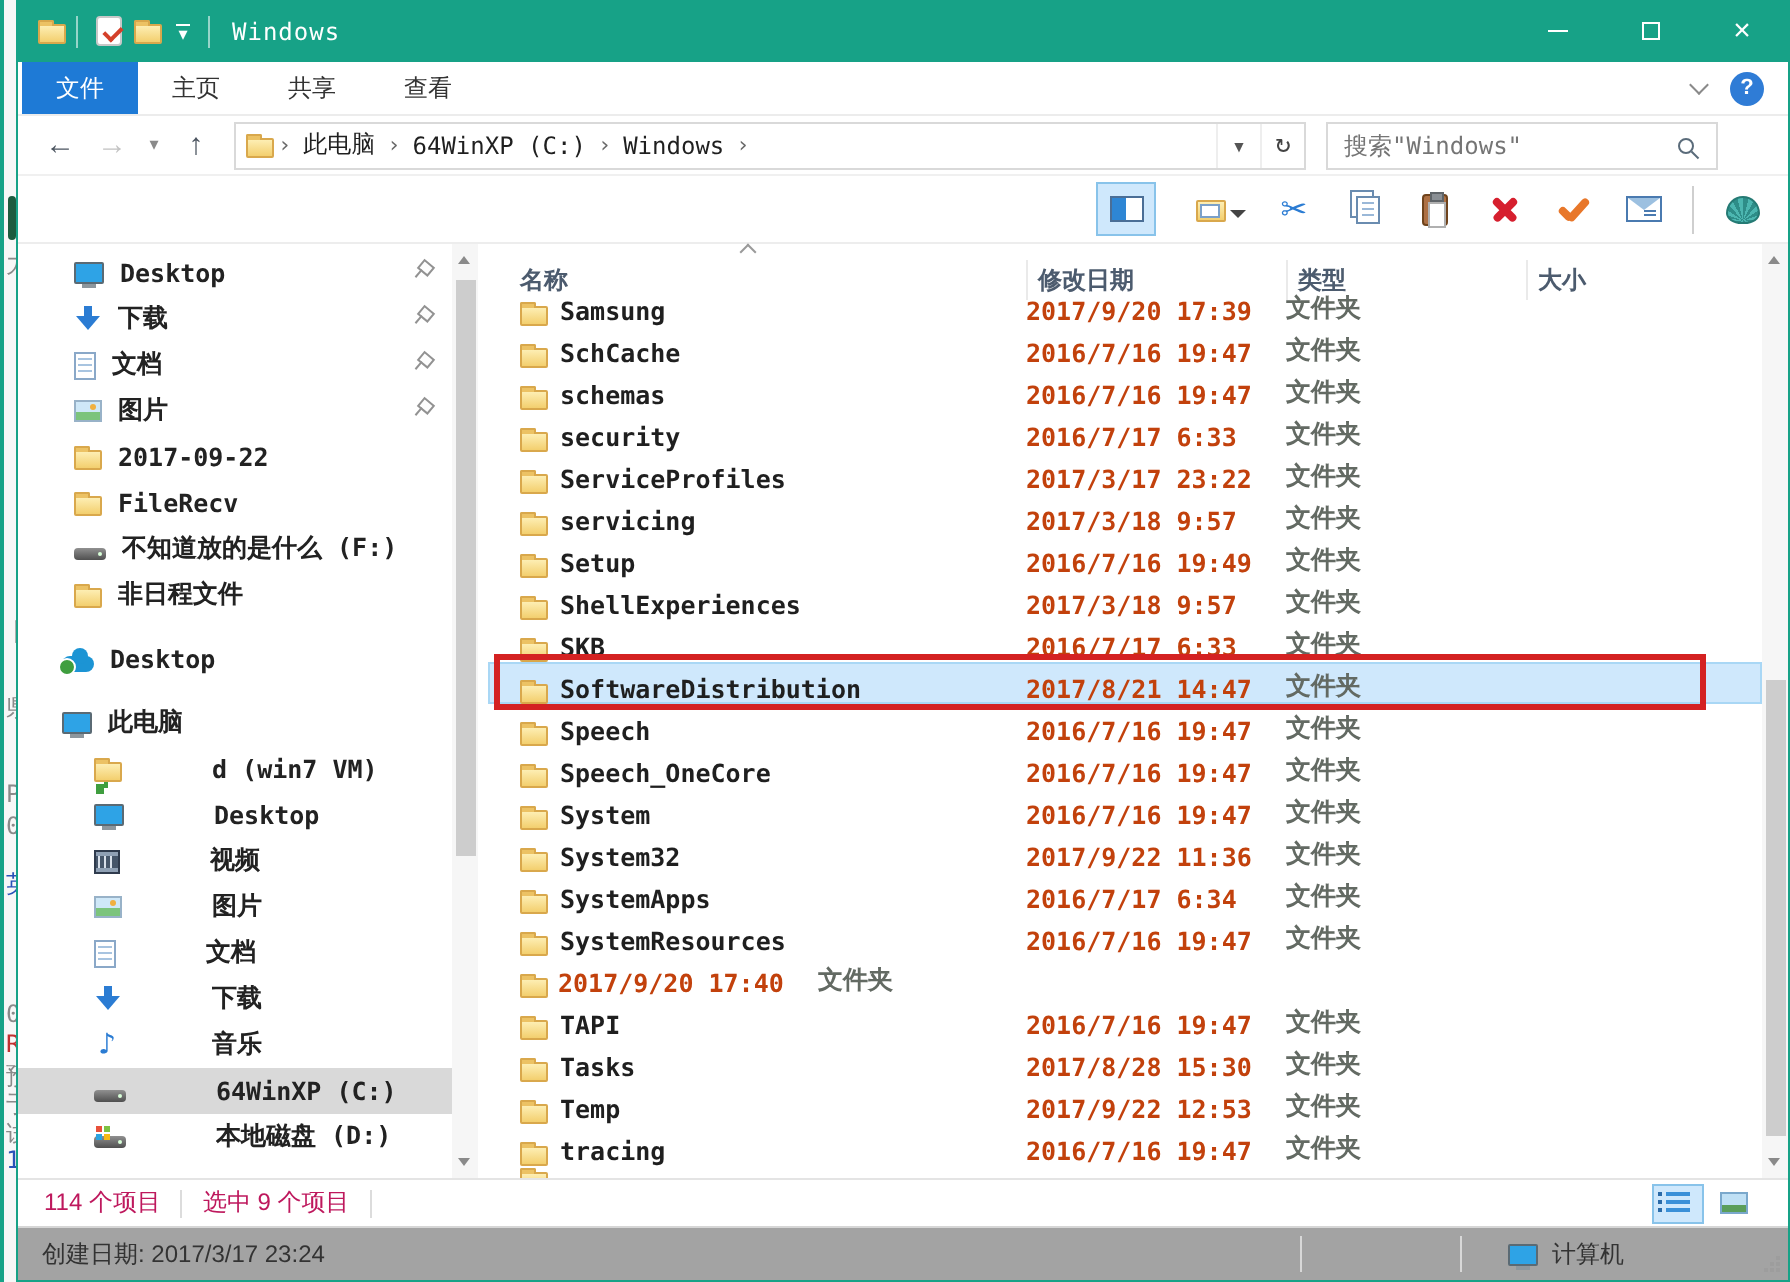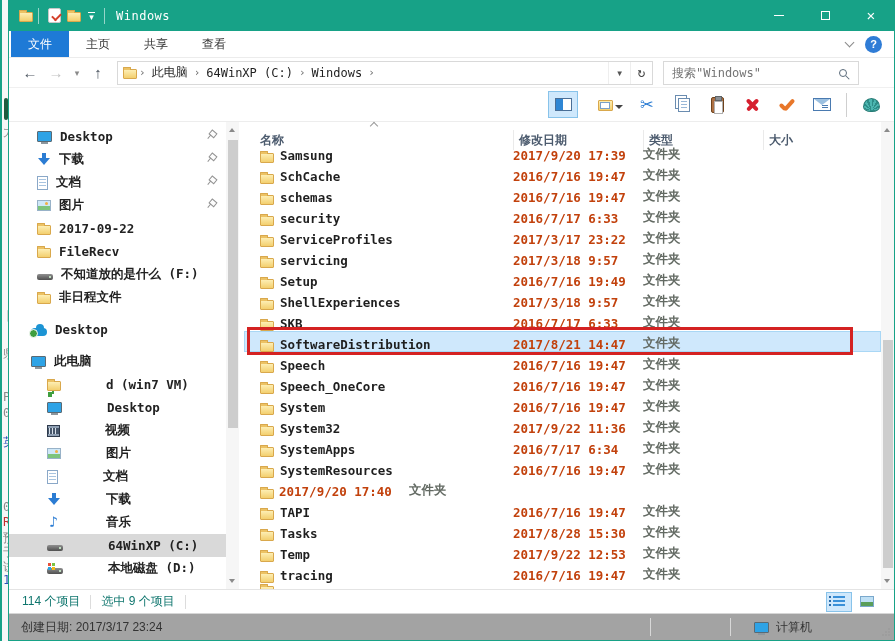--- a/index.html
+++ b/index.html
@@ -194,21 +194,21 @@
   .cell.date { width:130px; padding-left:5px; color:#c2410c; }
   .cell.type { width:120px; padding-left:5px; color:#636a63; }
   .cell.size { flex:1; }
   .row.sel { background:var(--selection,#cfe8fc); box-shadow:inset 0 0 0 1px var(--selection-border,#a9d7f5); }
   .row.partial { height:6px; overflow:hidden; align-items:flex-start; }
   .red-box { position:absolute; left:3px; right:28px; top:-4px; bottom:-3px;
     border:3px solid var(--annotation,#d42222); z-index:5; pointer-events:none; }
 
   
   .statusbar { height:24px; flex:none; display:flex; align-items:center; gap:10px;
-    border-top:1px solid #e4e4e4; padding-left:13px; background:#fff; color:#0f766e; }
+    border-top:1px solid #e4e4e4; padding-left:13px; background:#fff; color:#be185d; }
   .st-sep { width:1px; height:14px; background:#dcdcdc; }
   .viewbtns { margin-left:auto; display:flex; gap:2px; margin-right:14px; }
   .vbtn { width:26px; height:20px; display:flex; align-items:center; justify-content:center; border:1px solid transparent; }
   .vbtn.sel { background:#cfe8fc; border-color:#88c3ea; }
   .ic-details { width:12px; height:11px;
     background:repeating-linear-gradient(180deg,#3a90d8 0 2px,transparent 2px 4px); }
   .ic-details::before { content:""; position:absolute; left:-4px; top:0; width:2px; height:11px;
     background:repeating-linear-gradient(180deg,#2a6aa8 0 2px,transparent 2px 4px); }
   .ic-thumb { width:14px; height:11px; border:1px solid #7aa8cc;
     background:linear-gradient(180deg,#bfe0f5 0 60%,#5a9e5a 60%); }

